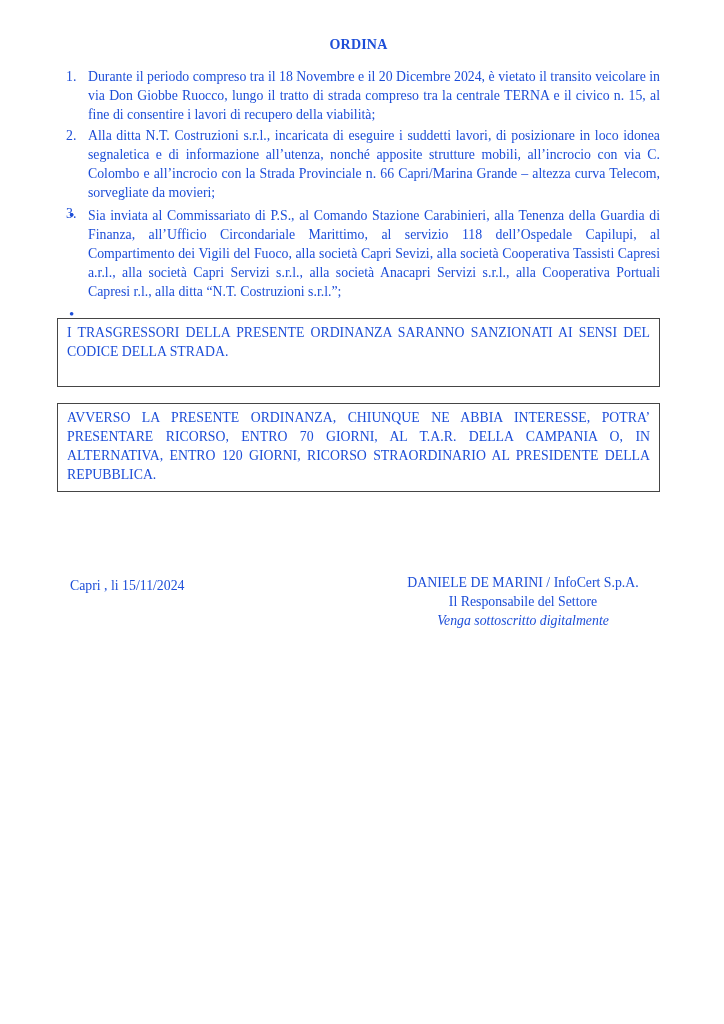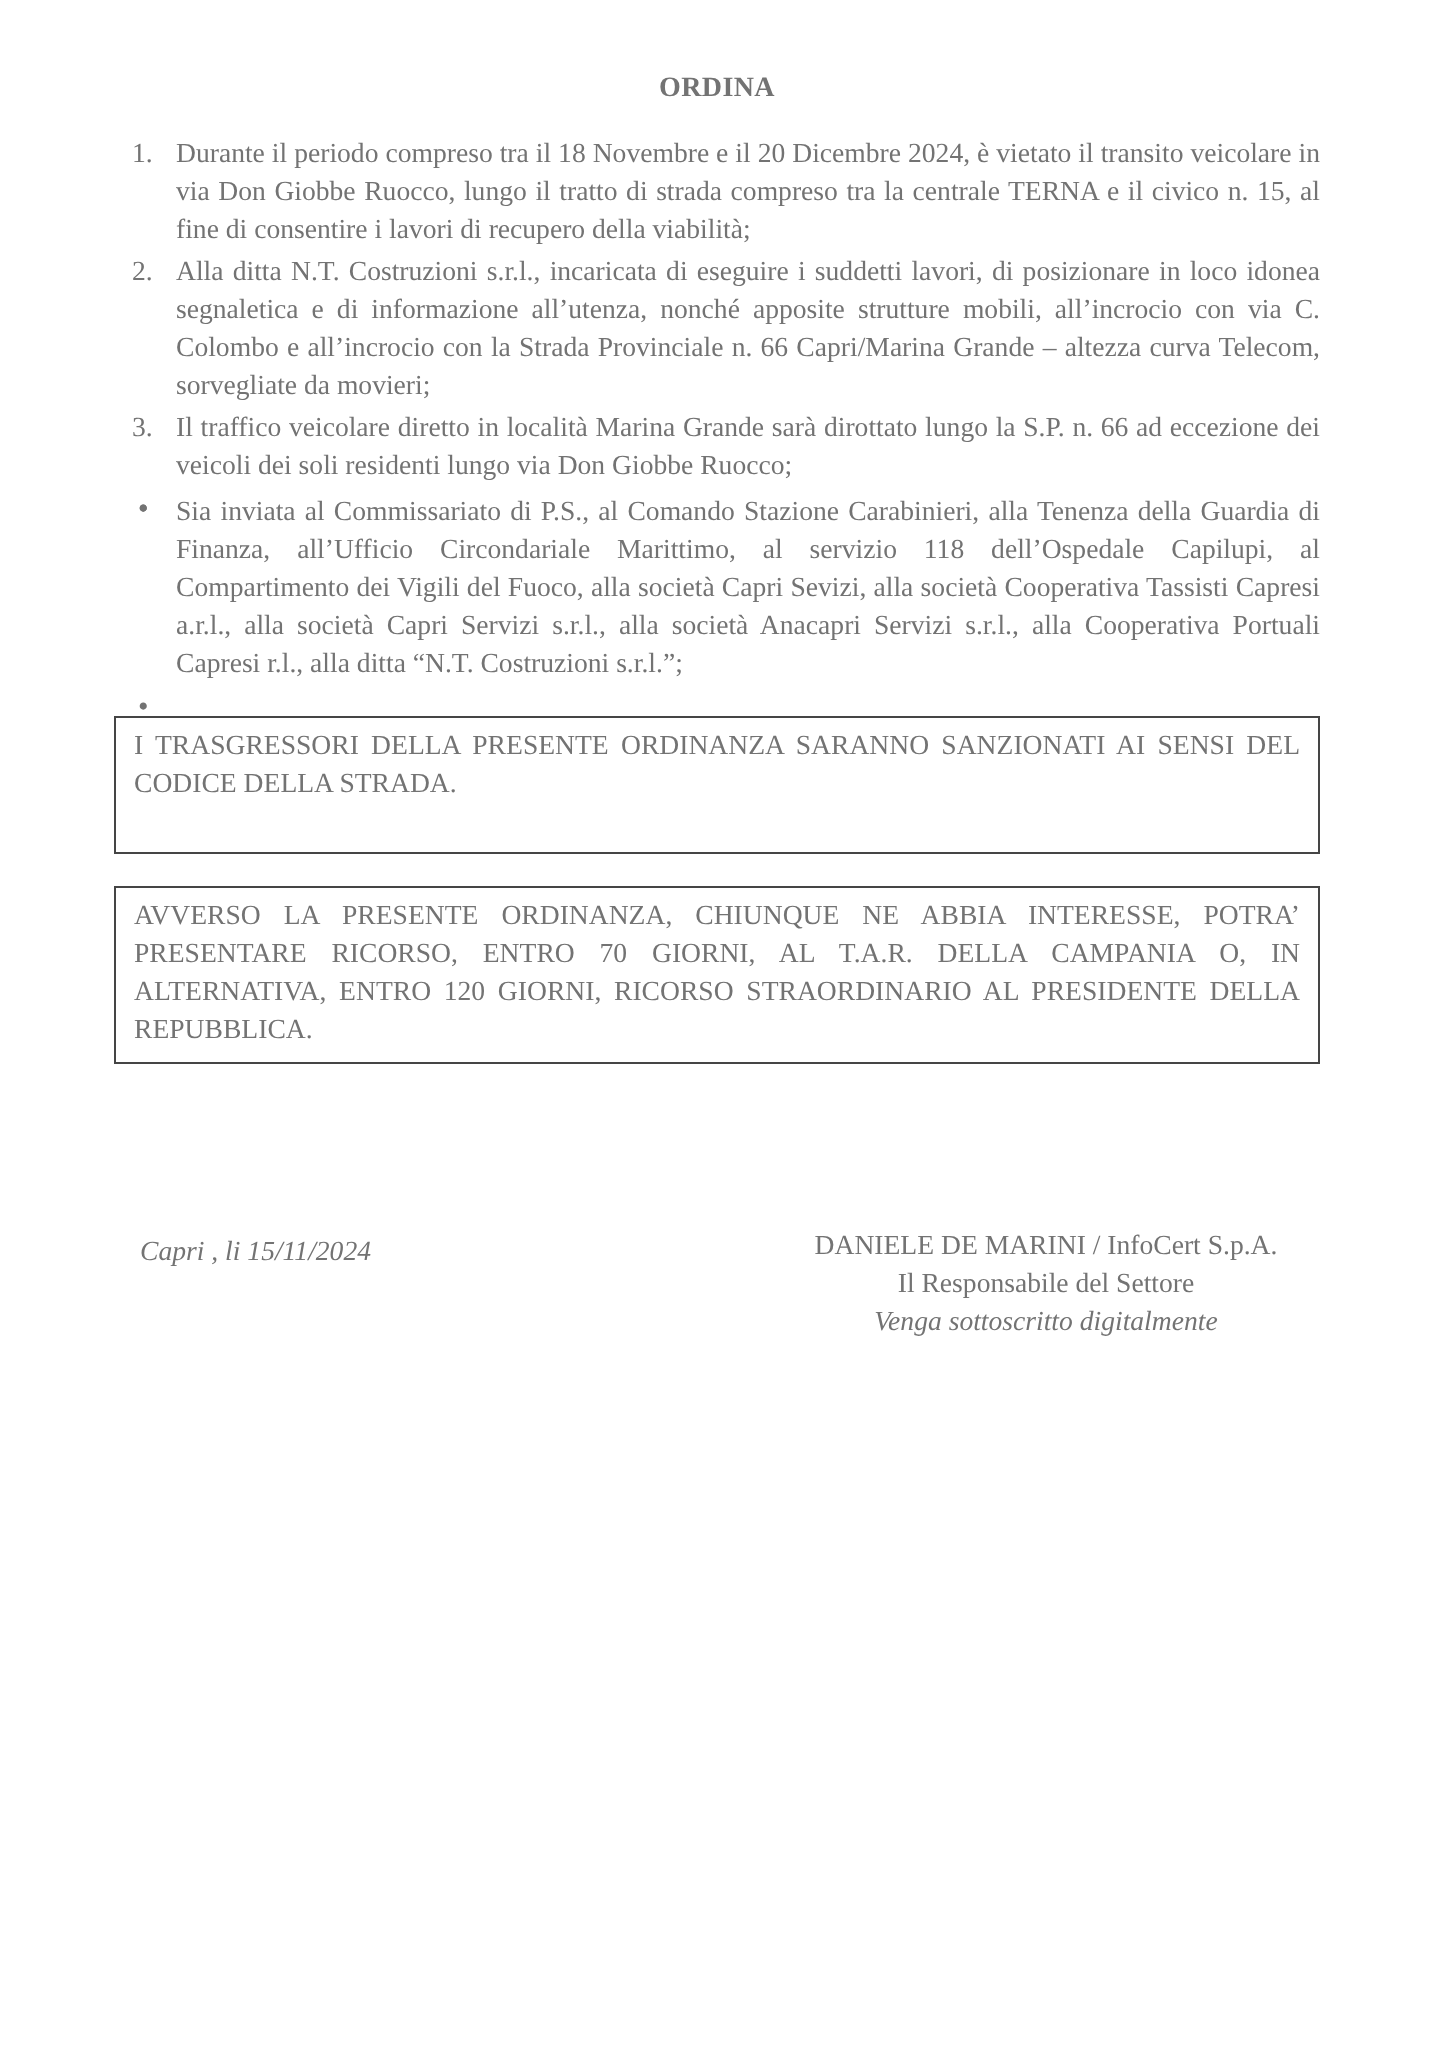--- a/index.html
+++ b/index.html
@@ -10,21 +10,21 @@
   .page {
     position: relative;
     width: 724px;
     height: 916px;
     background: #ffffff;
     box-sizing: border-box;
     padding: 35px 64px 0 57px;
     font-family: "Liberation Serif", "DejaVu Serif", serif;
     font-size: 13.8px;
     line-height: 19px;
-    color: #737373;
+    color: #1d4ed8;
     overflow: hidden;
   }
   .heading {
     text-align: center;
     font-weight: bold;
     font-size: 14px;
     letter-spacing: 0.2px;
   }
   .heading-ordina { margin: 0 0 13px 0; }
   .heading-dispone { margin: 15px 0 22px 0; }
@@ -57,21 +57,20 @@
     padding-bottom: 7px;
   }
 
   .footer {
     display: flex;
     justify-content: space-between;
     align-items: flex-start;
     margin-top: 81px;
   }
   .dateline {
-    font-style: italic;
     padding-left: 13px;
     padding-top: 3px;
   }
   .sig-block {
     text-align: center;
     margin-right: 6px;
     min-width: 262px;
   }
   .sig-note { font-style: italic; }
 </style>
@@ -86,21 +85,20 @@
     <div class="list-item">
       <span class="marker">1.</span>
       <span>Durante il periodo compreso tra il 18 Novembre e il 20 Dicembre 2024, è vietato il transito veicolare in via Don Giobbe Ruocco, lungo il tratto di strada compreso tra la centrale TERNA e il civico n. 15, al fine di consentire i lavori di recupero della viabilità;</span>
     </div>
     <div class="list-item">
       <span class="marker">2.</span>
       <span>Alla ditta N.T. Costruzioni s.r.l., incaricata di eseguire i suddetti lavori, di posizionare in loco idonea segnaletica e di informazione all’utenza, nonché apposite strutture mobili, all’incrocio con via C. Colombo e all’incrocio con la Strada Provinciale n. 66 Capri/Marina Grande – altezza curva Telecom, sorvegliate da movieri;</span>
     </div>
     <div class="list-item">
       <span class="marker">3.</span>
-      <span>Il traffico veicolare diretto in località Marina Grande sarà dirottato lungo la S.P. n. 66 ad eccezione dei veicoli dei soli residenti lungo via Don Giobbe Ruocco;</span>
     </div>
   </div>
 
 
   <div class="list bullet-list">
     <div class="list-item">
       <span class="marker">•</span>
     </div>
     <div class="list-item">
       <span class="marker">•</span>

